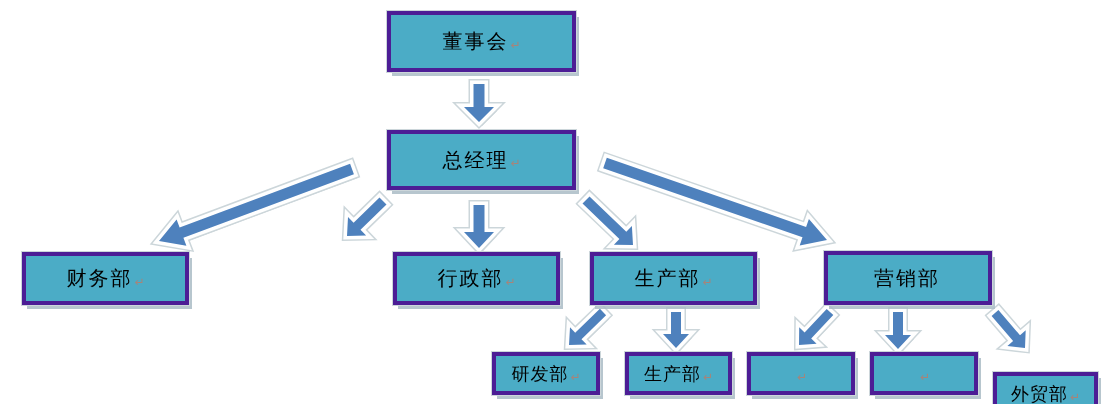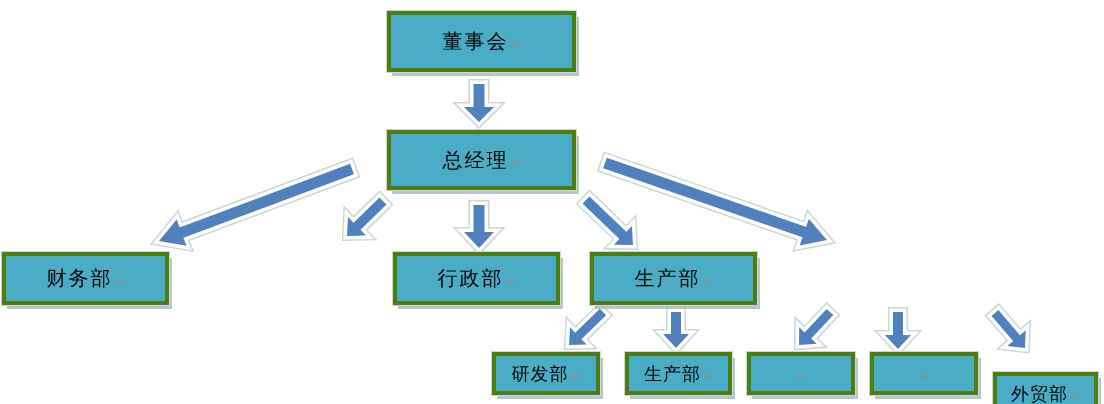--- a/index.html
+++ b/index.html
@@ -20,21 +20,21 @@
     left: 0;
     top: 0;
     width: 1104px;
     height: 404px;
     pointer-events: none;
   }
   .node {
     position: absolute;
     box-sizing: border-box;
     background: var(--node-fill, #4BACC6);
-    border: 4px solid #4d7c0f;
+    border: 4px solid #4c1d95;
     box-shadow: 0 0 0 1px #ccd6da, 4px 5px 0 -1px rgba(170, 188, 198, 0.85);
     display: flex;
     align-items: center;
     justify-content: center;
     color: #000;
   }
   .node .lbl {
     font-size: 20px;
     letter-spacing: 2px;
     white-space: nowrap;
@@ -130,31 +130,35 @@
   <div class="node" style="left:387px;top:11px;width:189px;height:61px">
     <span class="lbl">董事会</span>
       <span class="mark">↵</span>
   </div>
 
   <div class="node" style="left:387px;top:130px;width:189px;height:60px">
     <span class="lbl">总经理</span>
       <span class="mark">↵</span>
   </div>
 
-  <div class="node" style="left:2px;top:252px;width:167px;height:53px">
+  <div class="node" style="left:22px;top:252px;width:167px;height:53px">
     <span class="lbl">财务部</span>
       <span class="mark">↵</span>
   </div>
   <div class="node" style="left:393px;top:252px;width:167px;height:53px">
     <span class="lbl">行政部</span>
       <span class="mark">↵</span>
   </div>
   <div class="node" style="left:590px;top:252px;width:167px;height:53px">
     <span class="lbl">生产部</span>
       <span class="mark">↵</span>
+  </div>
+  <div class="node" style="left:824px;top:251px;width:168px;height:54px">
+    <span class="lbl">营销部</span>
+      <span class="mark"></span>
   </div>
 
   <div class="node sm" style="left:492px;top:352px;width:108px;height:43px">
     <span class="lbl">研发部</span>
       <span class="mark">↵</span>
   </div>
   <div class="node sm" style="left:625px;top:352px;width:107px;height:43px">
     <span class="lbl">生产部</span>
       <span class="mark">↵</span>
   </div>

